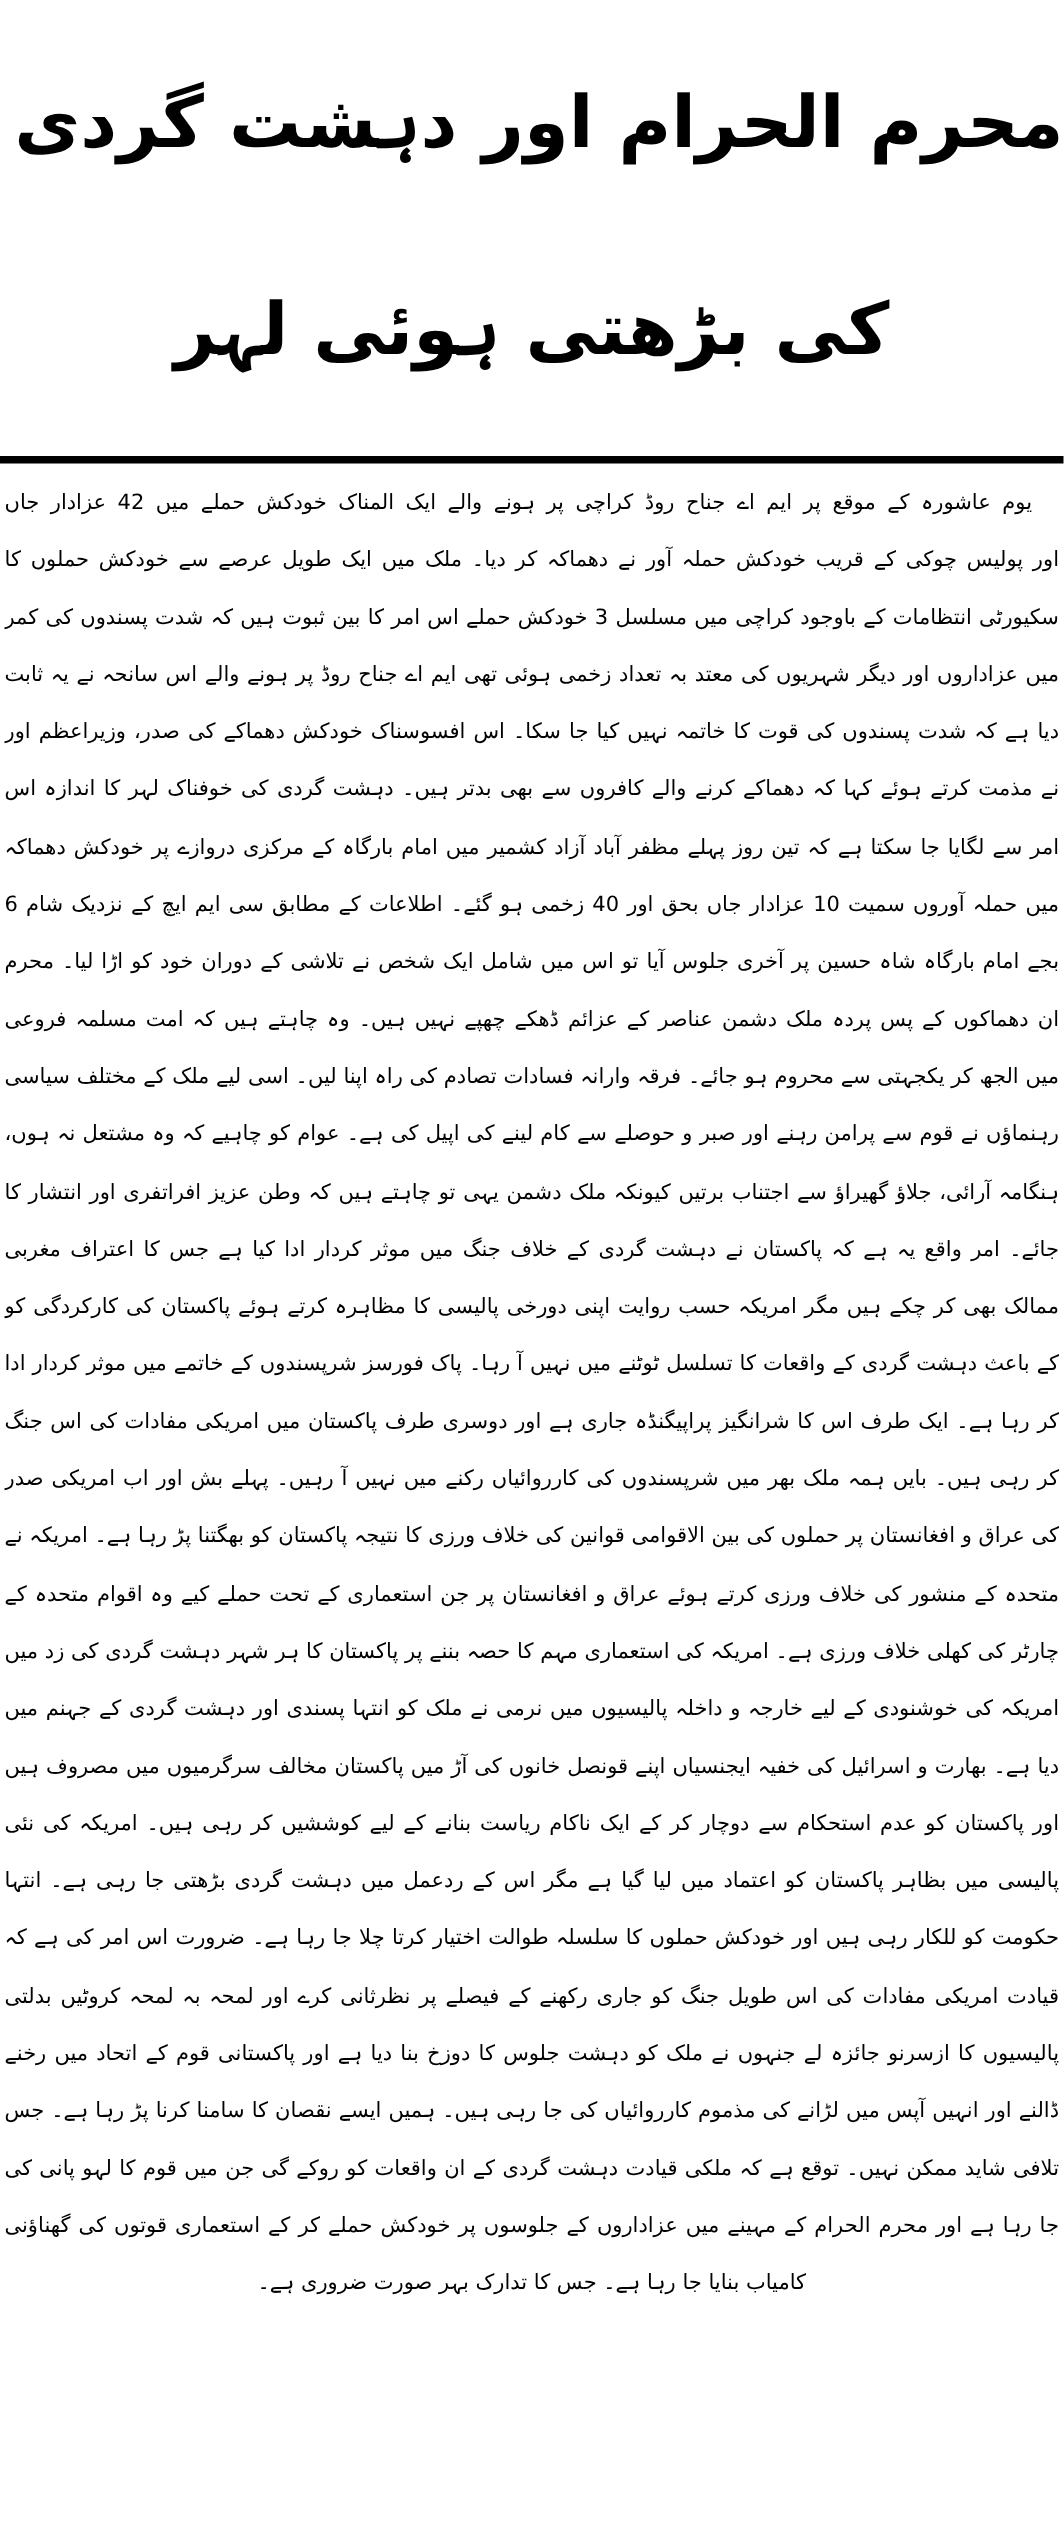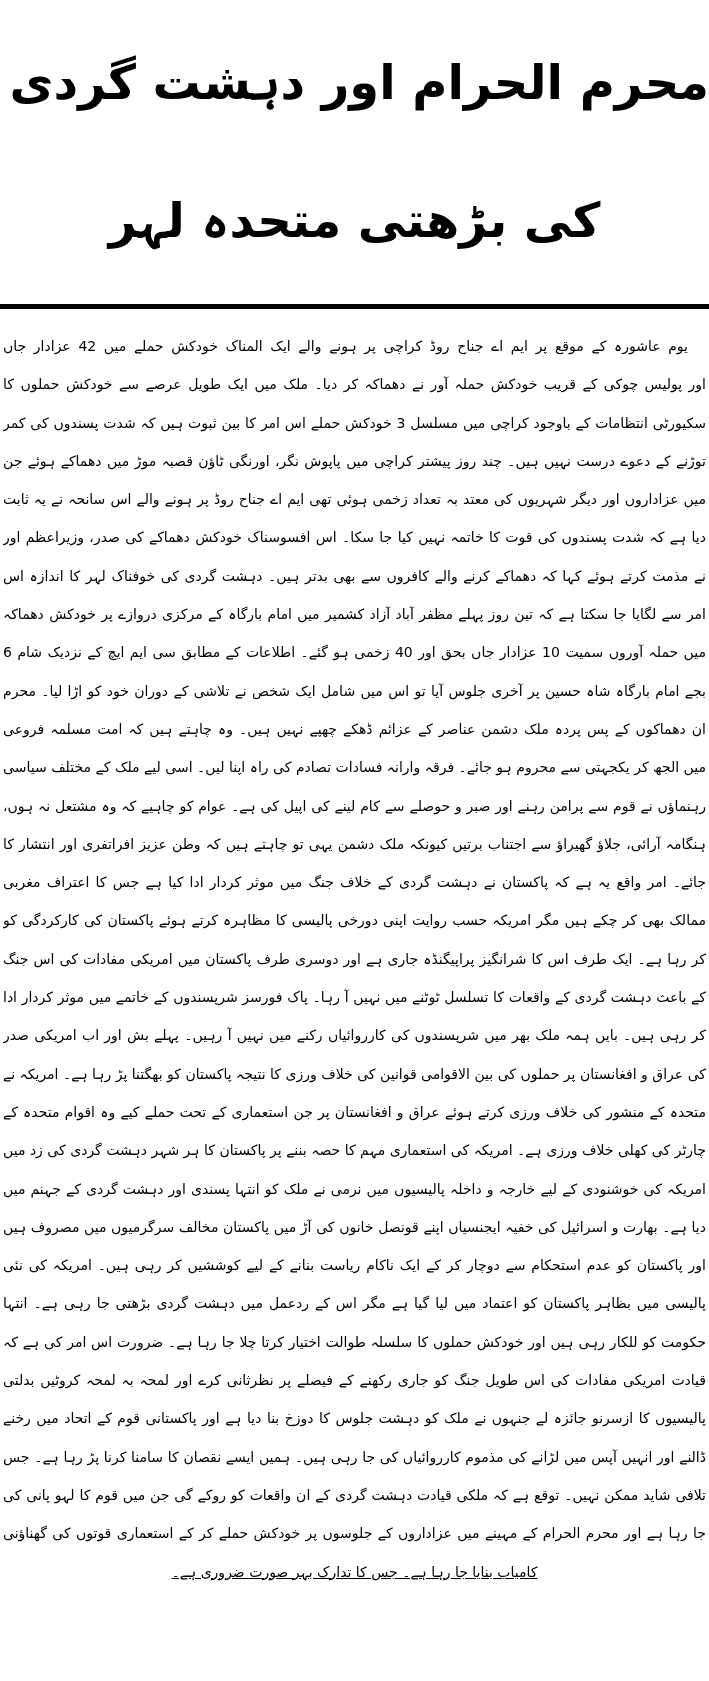--- a/index.html
+++ b/index.html
@@ -43,72 +43,70 @@
       height: 136px;
       line-height: 120px;
     }
     .rule {
       width: 100%;
       height: 5px;
       background: #000000;
       margin-top: 8px;
     }
     .article-body {
-      padding: 18px 3px 0 3px;
+      padding: 7px 3px 0 3px;
     }
     .body-line {
       font-size: 14px;
       height: 38.3px;
       line-height: 38.3px;
       text-align: justify;
       text-align-last: justify;
       overflow: hidden;
       white-space: normal;
       color: #000000;
     }
     .body-line.first {
       padding-right: 18px;
     }
     .body-line.last {
       text-align: center;
       text-align-last: center;
-      text-decoration: underline;
     }
   </style>
 </head>
 <body>
 
 <div class="page">
 
   <header class="headline">
     <div class="headline-line l1">محرم الحرام اور دہشت گردی</div>
-    <div class="headline-line l2">کی بڑھتی متحدہ لہر</div>
+    <div class="headline-line l2">کی بڑھتی ہوئی لہر</div>
   </header>
 
   <div class="rule"></div>
 
   <main class="article-body">
       <div class="body-line first">یوم عاشورہ کے موقع پر ایم اے جناح روڈ کراچی پر ہونے والے ایک المناک خودکش حملے میں 42 عزادار جاں</div>
       <div class="body-line">اور پولیس چوکی کے قریب خودکش حملہ آور نے دھماکہ کر دیا۔ ملک میں ایک طویل عرصے سے خودکش حملوں کا المناک</div>
       <div class="body-line">سکیورٹی انتظامات کے باوجود کراچی میں مسلسل 3 خودکش حملے اس امر کا بین ثبوت ہیں کہ شدت پسندوں کی کمر ہمت</div>
-      <div class="body-line">توڑنے کے دعوے درست نہیں ہیں۔ چند روز پیشتر کراچی میں پاپوش نگر، اورنگی ٹاؤن قصبہ موڑ میں دھماکے ہوئے جن</div>
       <div class="body-line">میں عزاداروں اور دیگر شہریوں کی معتد بہ تعداد زخمی ہوئی تھی ایم اے جناح روڈ پر ہونے والے اس سانحہ نے یہ ثابت کر</div>
       <div class="body-line">دیا ہے کہ شدت پسندوں کی قوت کا خاتمہ نہیں کیا جا سکا۔ اس افسوسناک خودکش دھماکے کی صدر، وزیراعظم اور وزیرداخلہ</div>
       <div class="body-line">نے مذمت کرتے ہوئے کہا کہ دھماکے کرنے والے کافروں سے بھی بدتر ہیں۔ دہشت گردی کی خوفناک لہر کا اندازہ اس</div>
       <div class="body-line">امر سے لگایا جا سکتا ہے کہ تین روز پہلے مظفر آباد آزاد کشمیر میں امام بارگاہ کے مرکزی دروازے پر خودکش دھماکہ ہوا کہ جس</div>
       <div class="body-line">میں حملہ آوروں سمیت 10 عزادار جاں بحق اور 40 زخمی ہو گئے۔ اطلاعات کے مطابق سی ایم ایچ کے نزدیک شام 6</div>
       <div class="body-line">بجے امام بارگاہ شاہ حسین پر آخری جلوس آیا تو اس میں شامل ایک شخص نے تلاشی کے دوران خود کو اڑا لیا۔ محرم الحرام میں</div>
       <div class="body-line">ان دھماکوں کے پس پردہ ملک دشمن عناصر کے عزائم ڈھکے چھپے نہیں ہیں۔ وہ چاہتے ہیں کہ امت مسلمہ فروعی اختلافات</div>
       <div class="body-line">میں الجھ کر یکجہتی سے محروم ہو جائے۔ فرقہ وارانہ فسادات تصادم کی راہ اپنا لیں۔ اسی لیے ملک کے مختلف سیاسی مذہبی</div>
       <div class="body-line">رہنماؤں نے قوم سے پرامن رہنے اور صبر و حوصلے سے کام لینے کی اپیل کی ہے۔ عوام کو چاہیے کہ وہ مشتعل نہ ہوں،</div>
       <div class="body-line">ہنگامہ آرائی، جلاؤ گھیراؤ سے اجتناب برتیں کیونکہ ملک دشمن یہی تو چاہتے ہیں کہ وطن عزیز افراتفری اور انتشار کا شکار ہو</div>
       <div class="body-line">جائے۔ امر واقع یہ ہے کہ پاکستان نے دہشت گردی کے خلاف جنگ میں موثر کردار ادا کیا ہے جس کا اعتراف مغربی</div>
       <div class="body-line">ممالک بھی کر چکے ہیں مگر امریکہ حسب روایت اپنی دورخی پالیسی کا مظاہرہ کرتے ہوئے پاکستان کی کارکردگی کو نظرانداز</div>
+      <div class="body-line">کے باعث دہشت گردی کے واقعات کا تسلسل ٹوٹنے میں نہیں آ رہا۔ پاک فورسز شرپسندوں کے خاتمے میں موثر کردار ادا</div>
       <div class="body-line">کر رہا ہے۔ ایک طرف اس کا شرانگیز پراپیگنڈہ جاری ہے اور دوسری طرف پاکستان میں امریکی مفادات کی اس جنگ</div>
-      <div class="body-line">کے باعث دہشت گردی کے واقعات کا تسلسل ٹوٹنے میں نہیں آ رہا۔ پاک فورسز شرپسندوں کے خاتمے میں موثر کردار ادا</div>
       <div class="body-line">کر رہی ہیں۔ بایں ہمہ ملک بھر میں شرپسندوں کی کارروائیاں رکنے میں نہیں آ رہیں۔ پہلے بش اور اب امریکی صدر اوباما</div>
       <div class="body-line">کی عراق و افغانستان پر حملوں کی بین الاقوامی قوانین کی خلاف ورزی کا نتیجہ پاکستان کو بھگتنا پڑ رہا ہے۔ امریکہ نے اقوام</div>
       <div class="body-line">متحدہ کے منشور کی خلاف ورزی کرتے ہوئے عراق و افغانستان پر جن استعماری کے تحت حملے کیے وہ اقوام متحدہ کے</div>
       <div class="body-line">چارٹر کی کھلی خلاف ورزی ہے۔ امریکہ کی استعماری مہم کا حصہ بننے پر پاکستان کا ہر شہر دہشت گردی کی زد میں آ چکا ہے۔</div>
       <div class="body-line">امریکہ کی خوشنودی کے لیے خارجہ و داخلہ پالیسیوں میں نرمی نے ملک کو انتہا پسندی اور دہشت گردی کے جہنم میں دھکیل</div>
       <div class="body-line">دیا ہے۔ بھارت و اسرائیل کی خفیہ ایجنسیاں اپنے قونصل خانوں کی آڑ میں پاکستان مخالف سرگرمیوں میں مصروف ہیں</div>
       <div class="body-line">اور پاکستان کو عدم استحکام سے دوچار کر کے ایک ناکام ریاست بنانے کے لیے کوششیں کر رہی ہیں۔ امریکہ کی نئی افغان</div>
       <div class="body-line">پالیسی میں بظاہر پاکستان کو اعتماد میں لیا گیا ہے مگر اس کے ردعمل میں دہشت گردی بڑھتی جا رہی ہے۔ انتہا پسند قوتیں</div>
       <div class="body-line">حکومت کو للکار رہی ہیں اور خودکش حملوں کا سلسلہ طوالت اختیار کرتا چلا جا رہا ہے۔ ضرورت اس امر کی ہے کہ پاکستانی</div>
       <div class="body-line">قیادت امریکی مفادات کی اس طویل جنگ کو جاری رکھنے کے فیصلے پر نظرثانی کرے اور لمحہ بہ لمحہ کروٹیں بدلتی امریکی</div>

